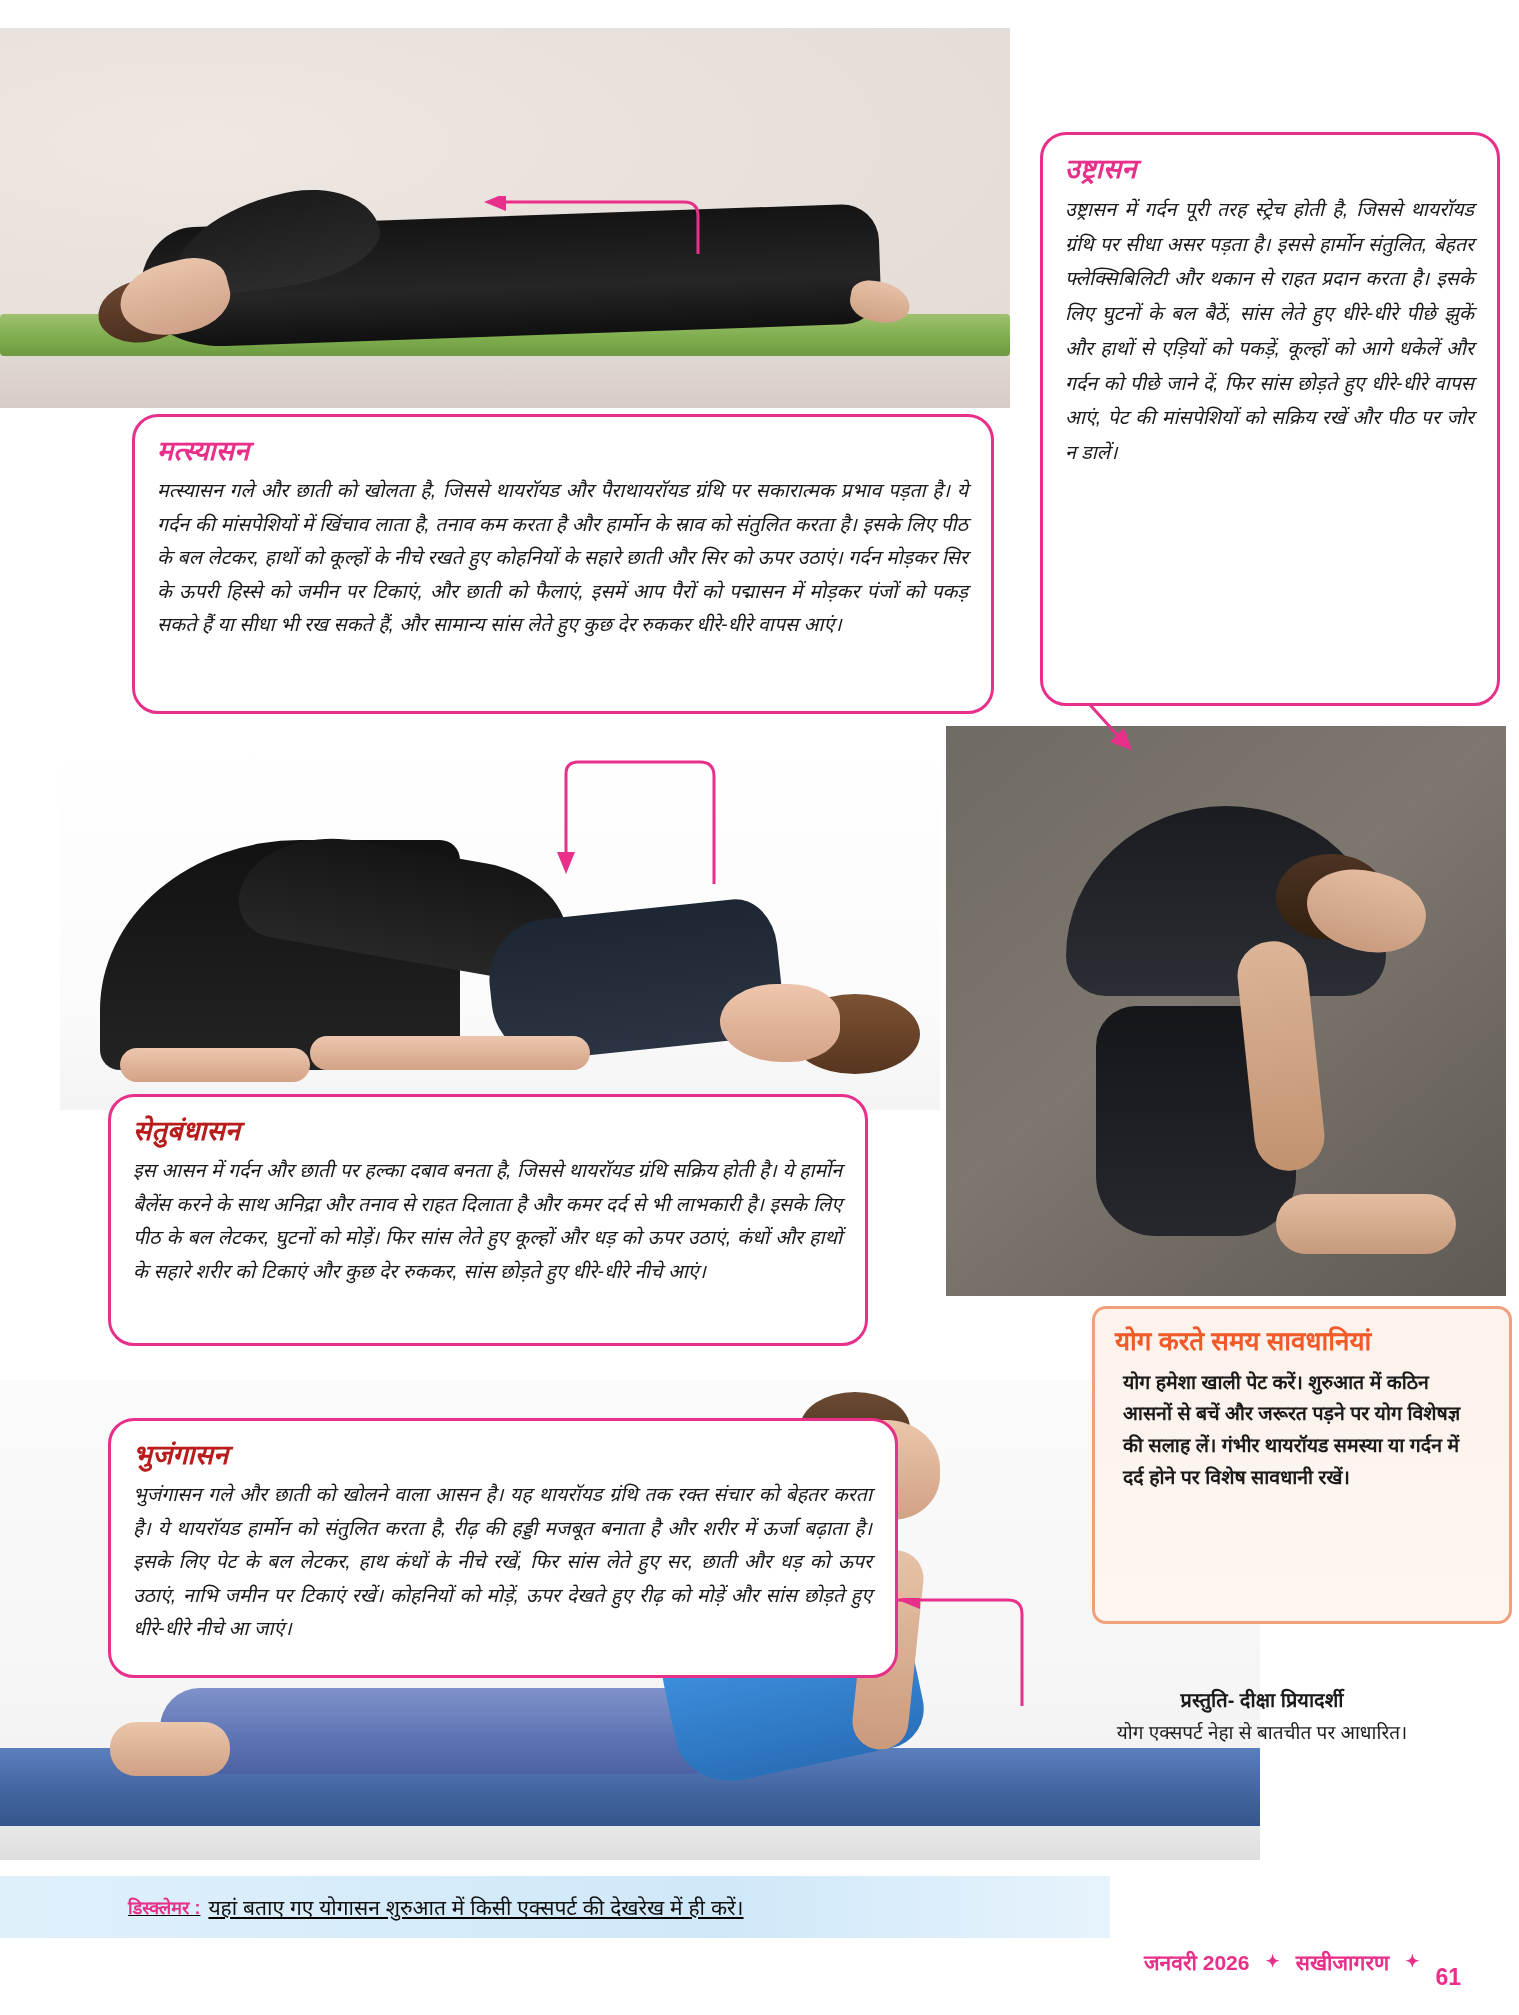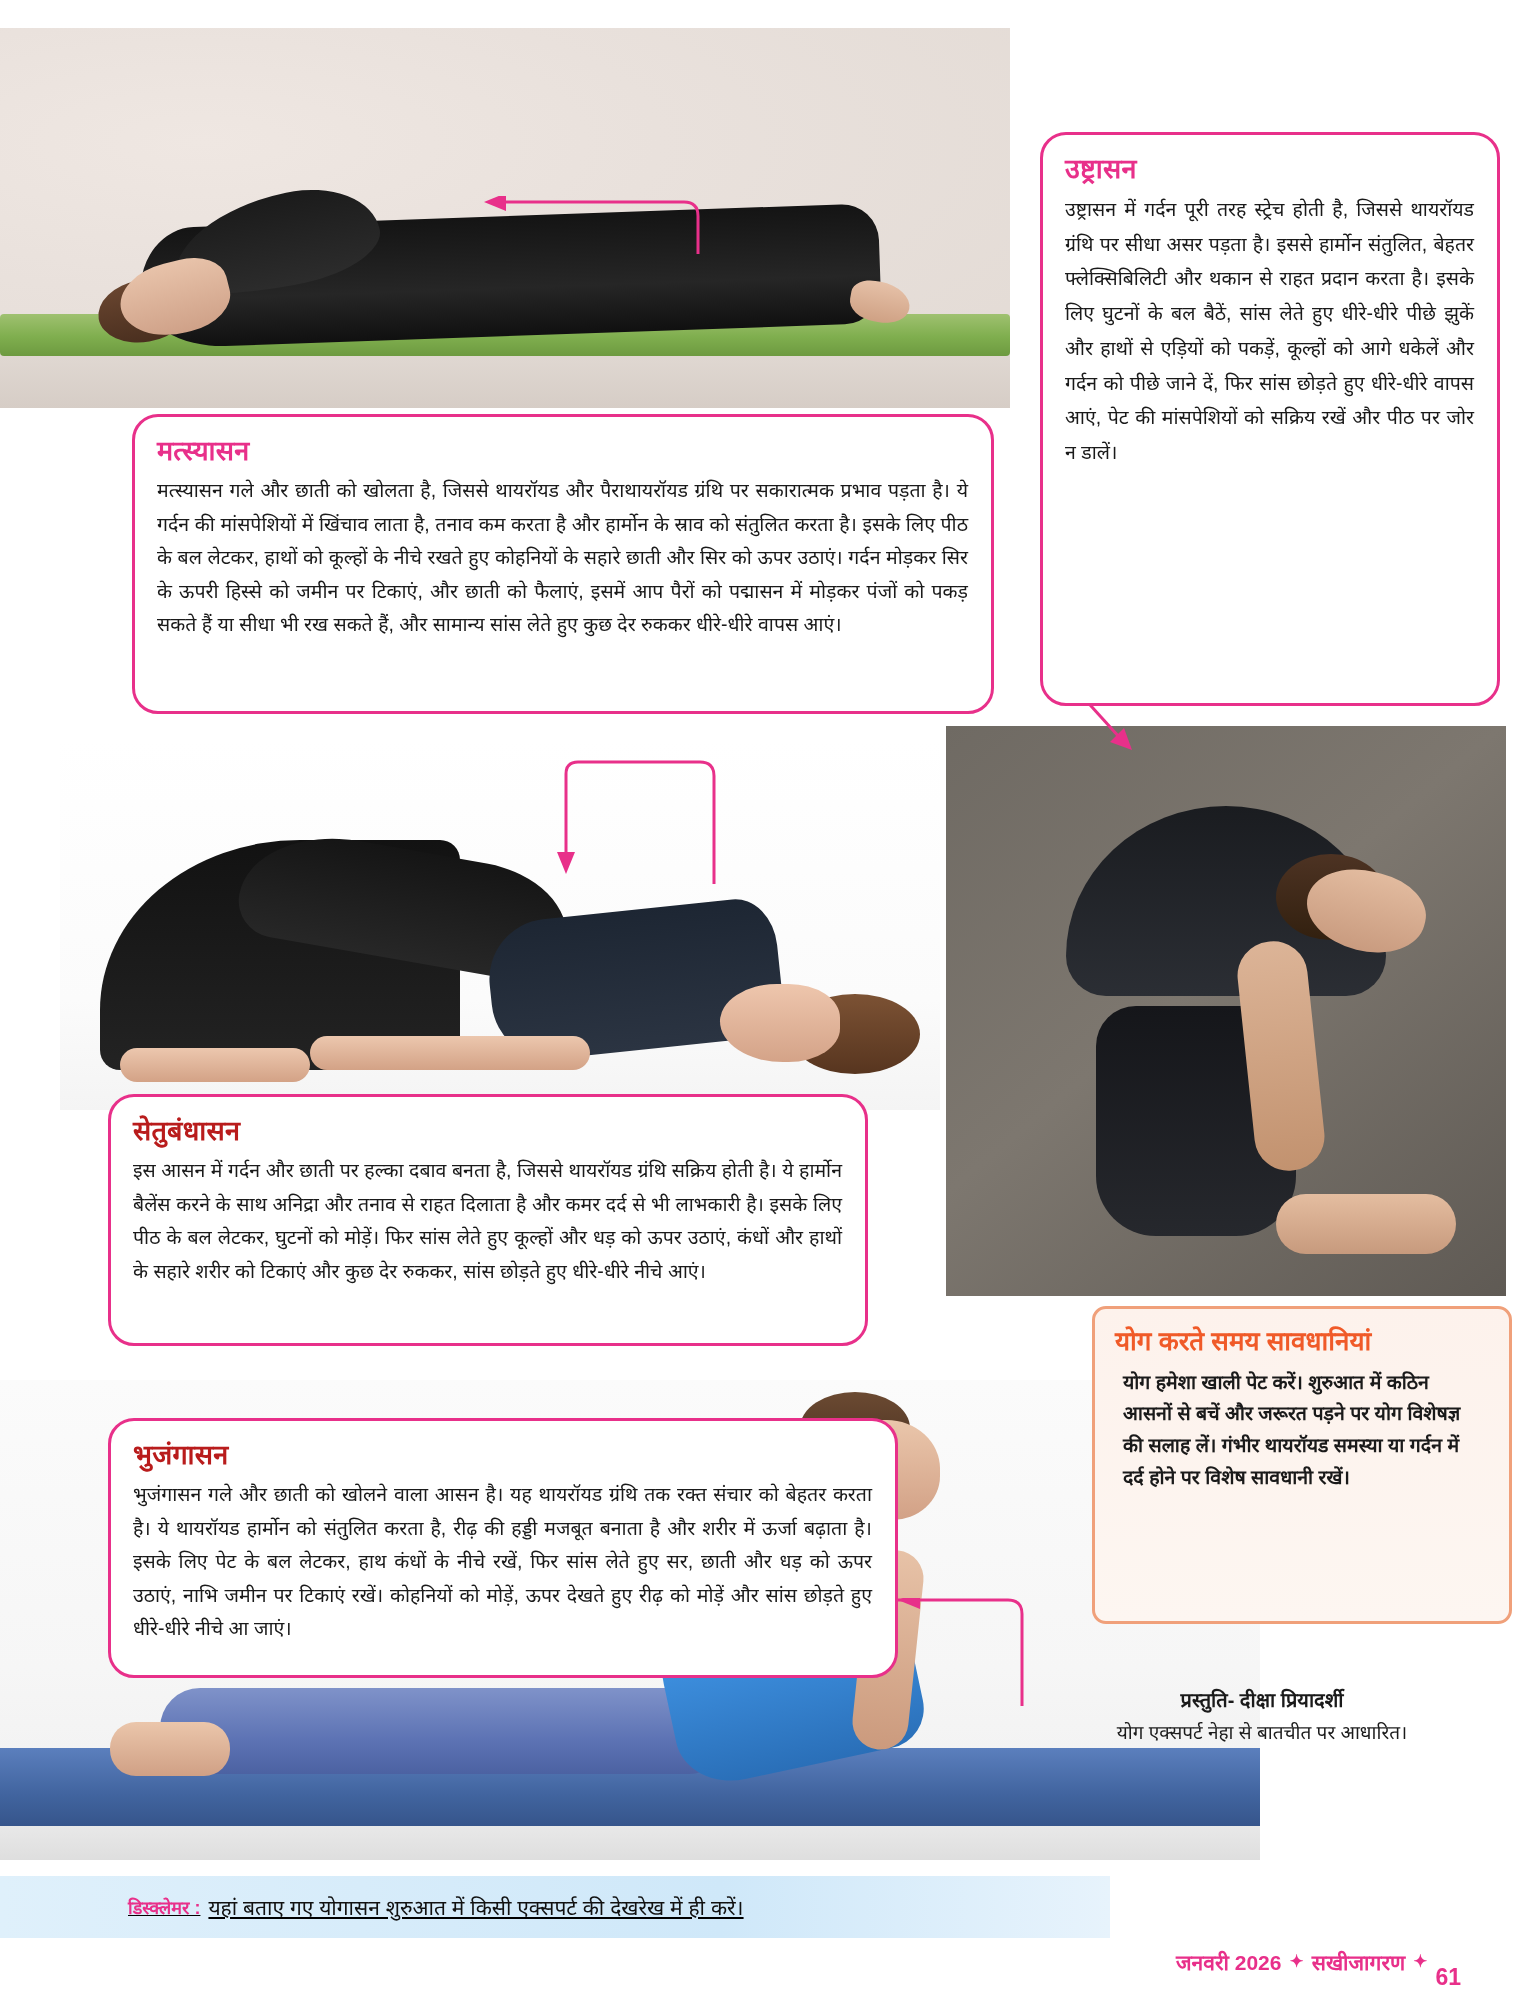--- a/index.html
+++ b/index.html
@@ -185,20 +185,21 @@
   }
 
   
   .callout{
     position:absolute;
     border:3px solid #e8308a;
     border-radius:26px;
     background:#ffffff;
     box-sizing:border-box;
     padding:14px 23px 18px 22px;
+    font-style:italic;
   }
   .callout h2{
     margin:0 0 6px 0;
     font-size:27px;
     font-weight:bold;
     color:#e8308a;
     letter-spacing:.2px;
   }
   .callout h2.orange{color:#b91c1c;}
   .callout p{
@@ -258,21 +259,21 @@
   .disclaimer .dlabel{
     font-size:18px;font-weight:bold;color:#e8308a;margin-left:128px;
   }
   .disclaimer .dtext{
     font-size:21px;color:#111;margin-left:8px;
   }
 
   
   .footer{
     position:absolute;right:58px;top:1932px;
-    display:flex;align-items:center;gap:8px;
+    display:flex;align-items:center;gap:16px;
     font-size:21px;font-weight:bold;color:#e8308a;
   }
   .footer .star{color:#e8308a;font-size:17px;}
   .footer .pg{color:#e8308a;font-size:23px;margin-top:32px;}
 </style>
 </head>
 <body>
 
 <div class="page">
 

